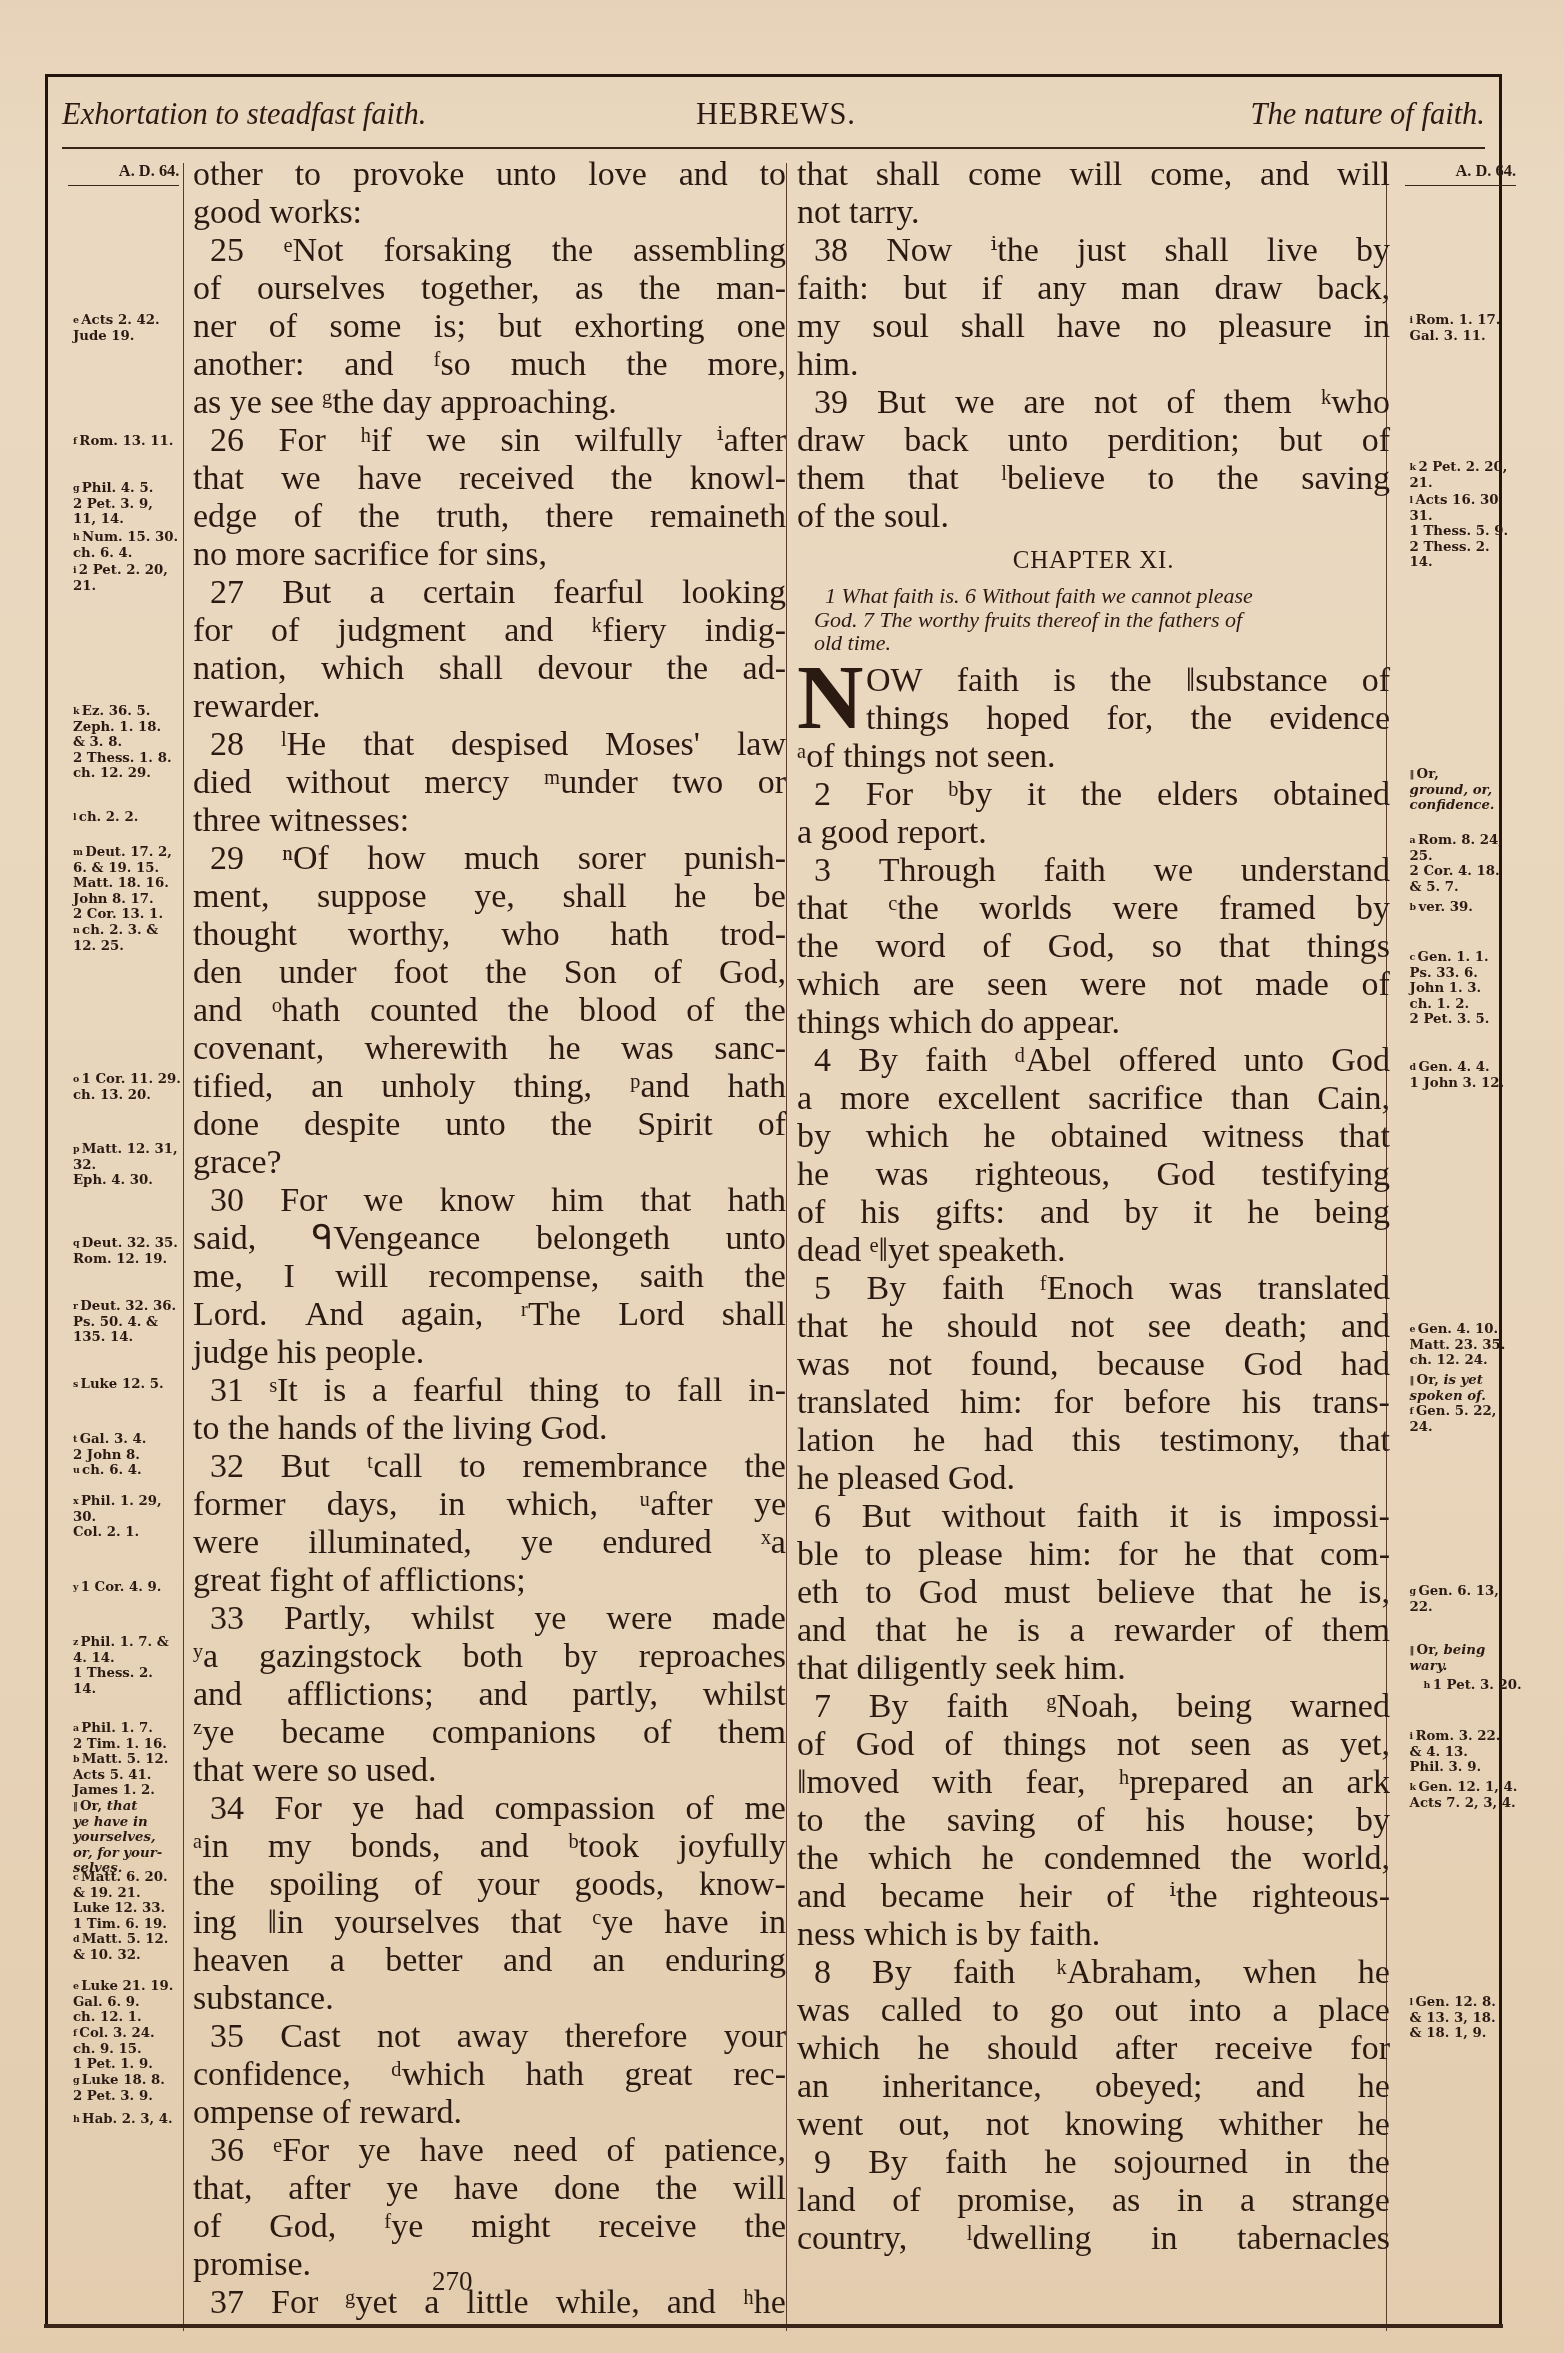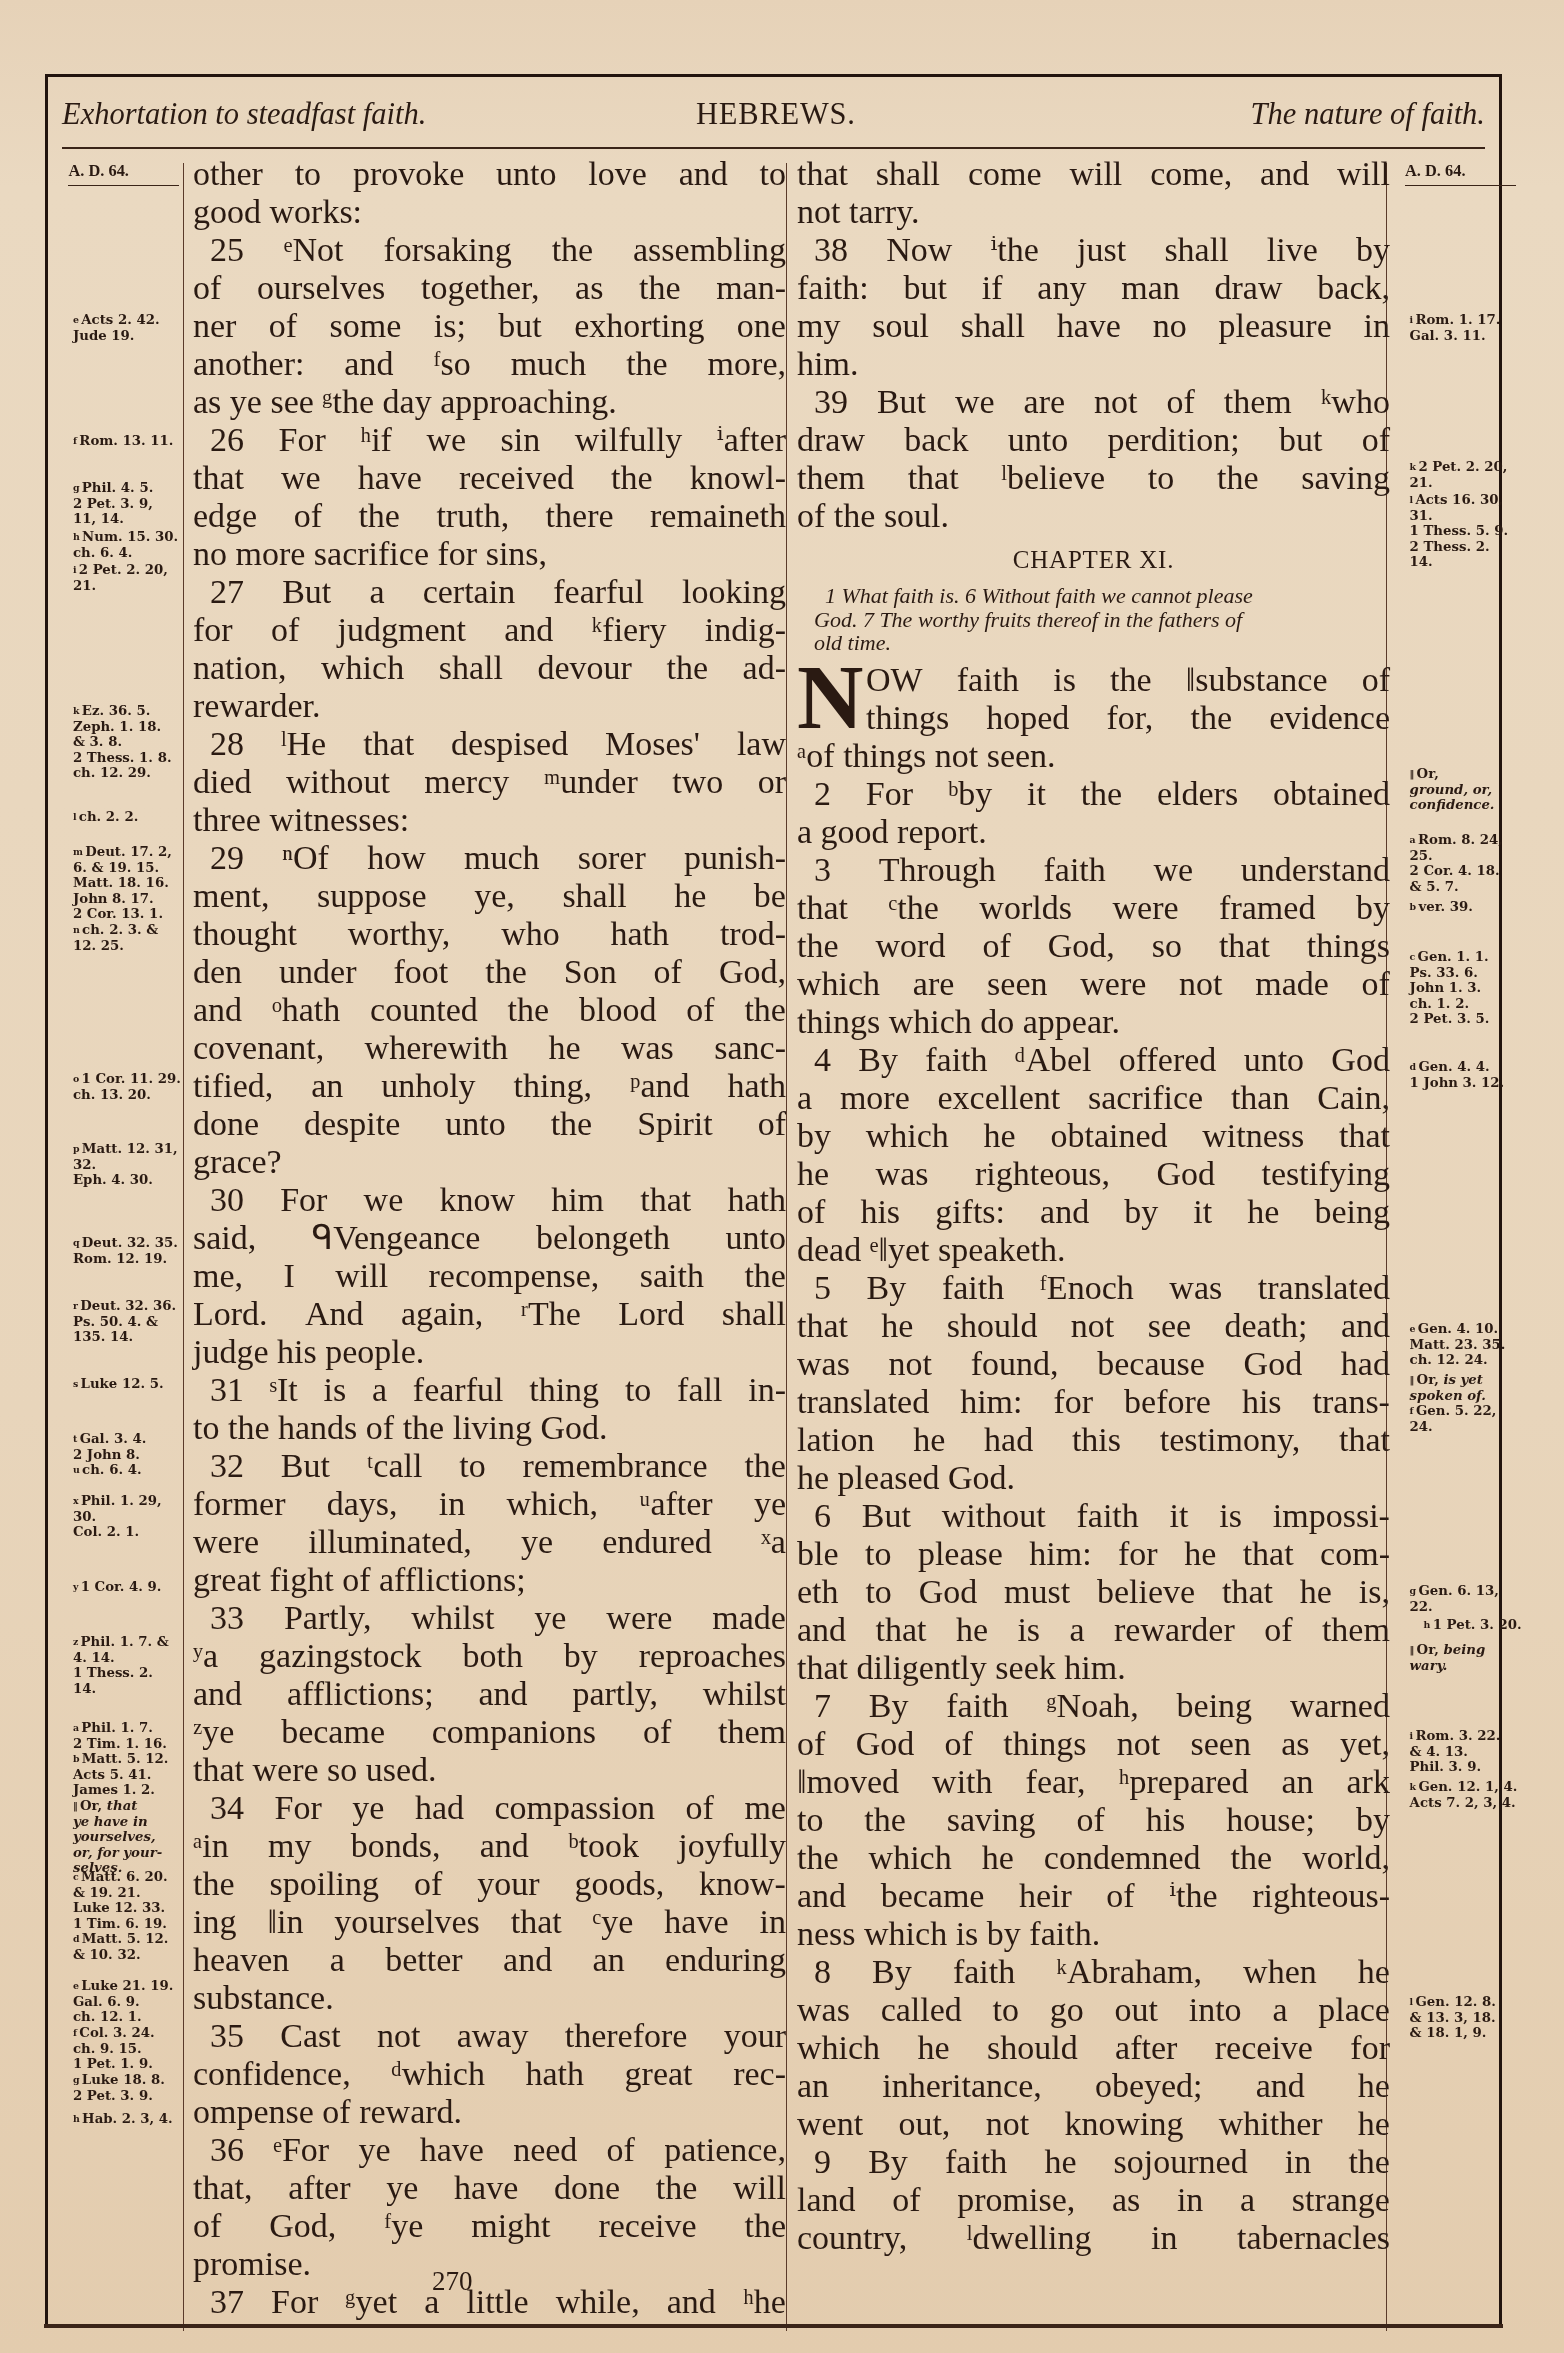--- a/index.html
+++ b/index.html
@@ -29,21 +29,21 @@
     .head-rule {
       position: absolute; left: 14px; right: 14px; top: 70px; height: 0;
       border-top: 2.3px solid #3a2418;
     }
     .margin-col {
       position: absolute; top: 86px; width: 133px; font-family: "DejaVu Serif", serif;
       font-weight: bold; font-size: 13.3px; line-height: 15.6px;
     }
     .margin-left { left: 9.4px; }
     .margin-right { left: 1346px; }
-    .ad-label { text-align: left; font-size: 16.4px; font-weight: bold; font-family: "Liberation Serif", serif; padding-bottom: 6.3px; border-bottom: 1.6px solid #3a2418; margin: 0 11px 0 11px; }
+    .ad-label { text-align: right; font-size: 16.4px; font-weight: bold; font-family: "Liberation Serif", serif; padding-bottom: 6.3px; border-bottom: 1.6px solid #3a2418; margin: 0 11px 0 11px; }
     .ref { position: absolute; left: 15.6px; width: 117px; }
     .ref .mk { font-size: 9.4px; vertical-align: top; margin-right: 2.3px; }
     .ref .it { font-style: italic; font-weight: bold; }
     .vrule { position: absolute; width: 0; border-left: 1.6px solid #5a3a2a; }
     .text-col {
       position: absolute; top: 78px; width: 593px;
       font-size: 34px; line-height: 38px;
     }
     .text-col .line { white-space: nowrap; display: flex; justify-content: space-between; height: 38px; }
     .text-col .line.last { justify-content: flex-start; }
@@ -109,21 +109,21 @@
       <div class="ref" style="top: 603px;"><span class="mk">‖</span><span>Or,<span class="it"></span></span><br><span class="it">ground, or,</span><br><span class="it">confidence.</span><br></div>
       <div class="ref" style="top: 669px;"><span class="mk">a</span><span>Rom. 8. 24,</span><br><span>25.</span><br><span>2 Cor. 4. 18.</span><br><span>&amp; 5. 7.</span><br></div>
       <div class="ref" style="top: 736px;"><span class="mk">b</span><span>ver. 39.</span><br></div>
       <div class="ref" style="top: 786px;"><span class="mk">c</span><span>Gen. 1. 1.</span><br><span>Ps. 33. 6.</span><br><span>John 1. 3.</span><br><span>ch. 1. 2.</span><br><span>2 Pet. 3. 5.</span><br></div>
       <div class="ref" style="top: 896px;"><span class="mk">d</span><span>Gen. 4. 4.</span><br><span>1 John 3. 12.</span><br></div>
       <div class="ref" style="top: 1158px;"><span class="mk">e</span><span>Gen. 4. 10.</span><br><span>Matt. 23. 35.</span><br><span>ch. 12. 24.</span><br></div>
       <div class="ref" style="top: 1209px;"><span class="mk">‖</span><span>Or,<span class="it"> is yet</span></span><br><span class="it">spoken of.</span><br></div>
       <div class="ref" style="top: 1240px;"><span class="mk">f</span><span>Gen. 5. 22,</span><br><span>24.</span><br></div>
       <div class="ref" style="top: 1420px;"><span class="mk">g</span><span>Gen. 6. 13,</span><br><span>22.</span><br></div>
       <div class="ref" style="top: 1479px;"><span class="mk">‖</span><span>Or,<span class="it"> being</span></span><br><span class="it">wary.</span><br></div>
-      <div class="ref" style="top: 1454px; padding-left: 14px;"><span class="mk">h</span><span>1 Pet. 3. 20.</span><br></div>
+      <div class="ref" style="top: 1514px; padding-left: 14px;"><span class="mk">h</span><span>1 Pet. 3. 20.</span><br></div>
       <div class="ref" style="top: 1565px;"><span class="mk">i</span><span>Rom. 3. 22.</span><br><span>&amp; 4. 13.</span><br><span>Phil. 3. 9.</span><br></div>
       <div class="ref" style="top: 1616px;"><span class="mk">k</span><span>Gen. 12. 1, 4.</span><br><span>Acts 7. 2, 3, 4.</span><br></div>
       <div class="ref" style="top: 1831px;"><span class="mk">l</span><span>Gen. 12. 8.</span><br><span>&amp; 13. 3, 18.</span><br><span>&amp; 18. 1, 9.</span><br></div>
     </div>
 
   <div class="vrule" style="left:135px; top:86px; height:2168px;"></div>
   <div class="vrule" style="left:738px; top:86px; height:2168px;"></div>
   <div class="vrule" style="left:1338px; top:86px; height:2168px;"></div>
 
   <div class="text-col col1" id="col1">

